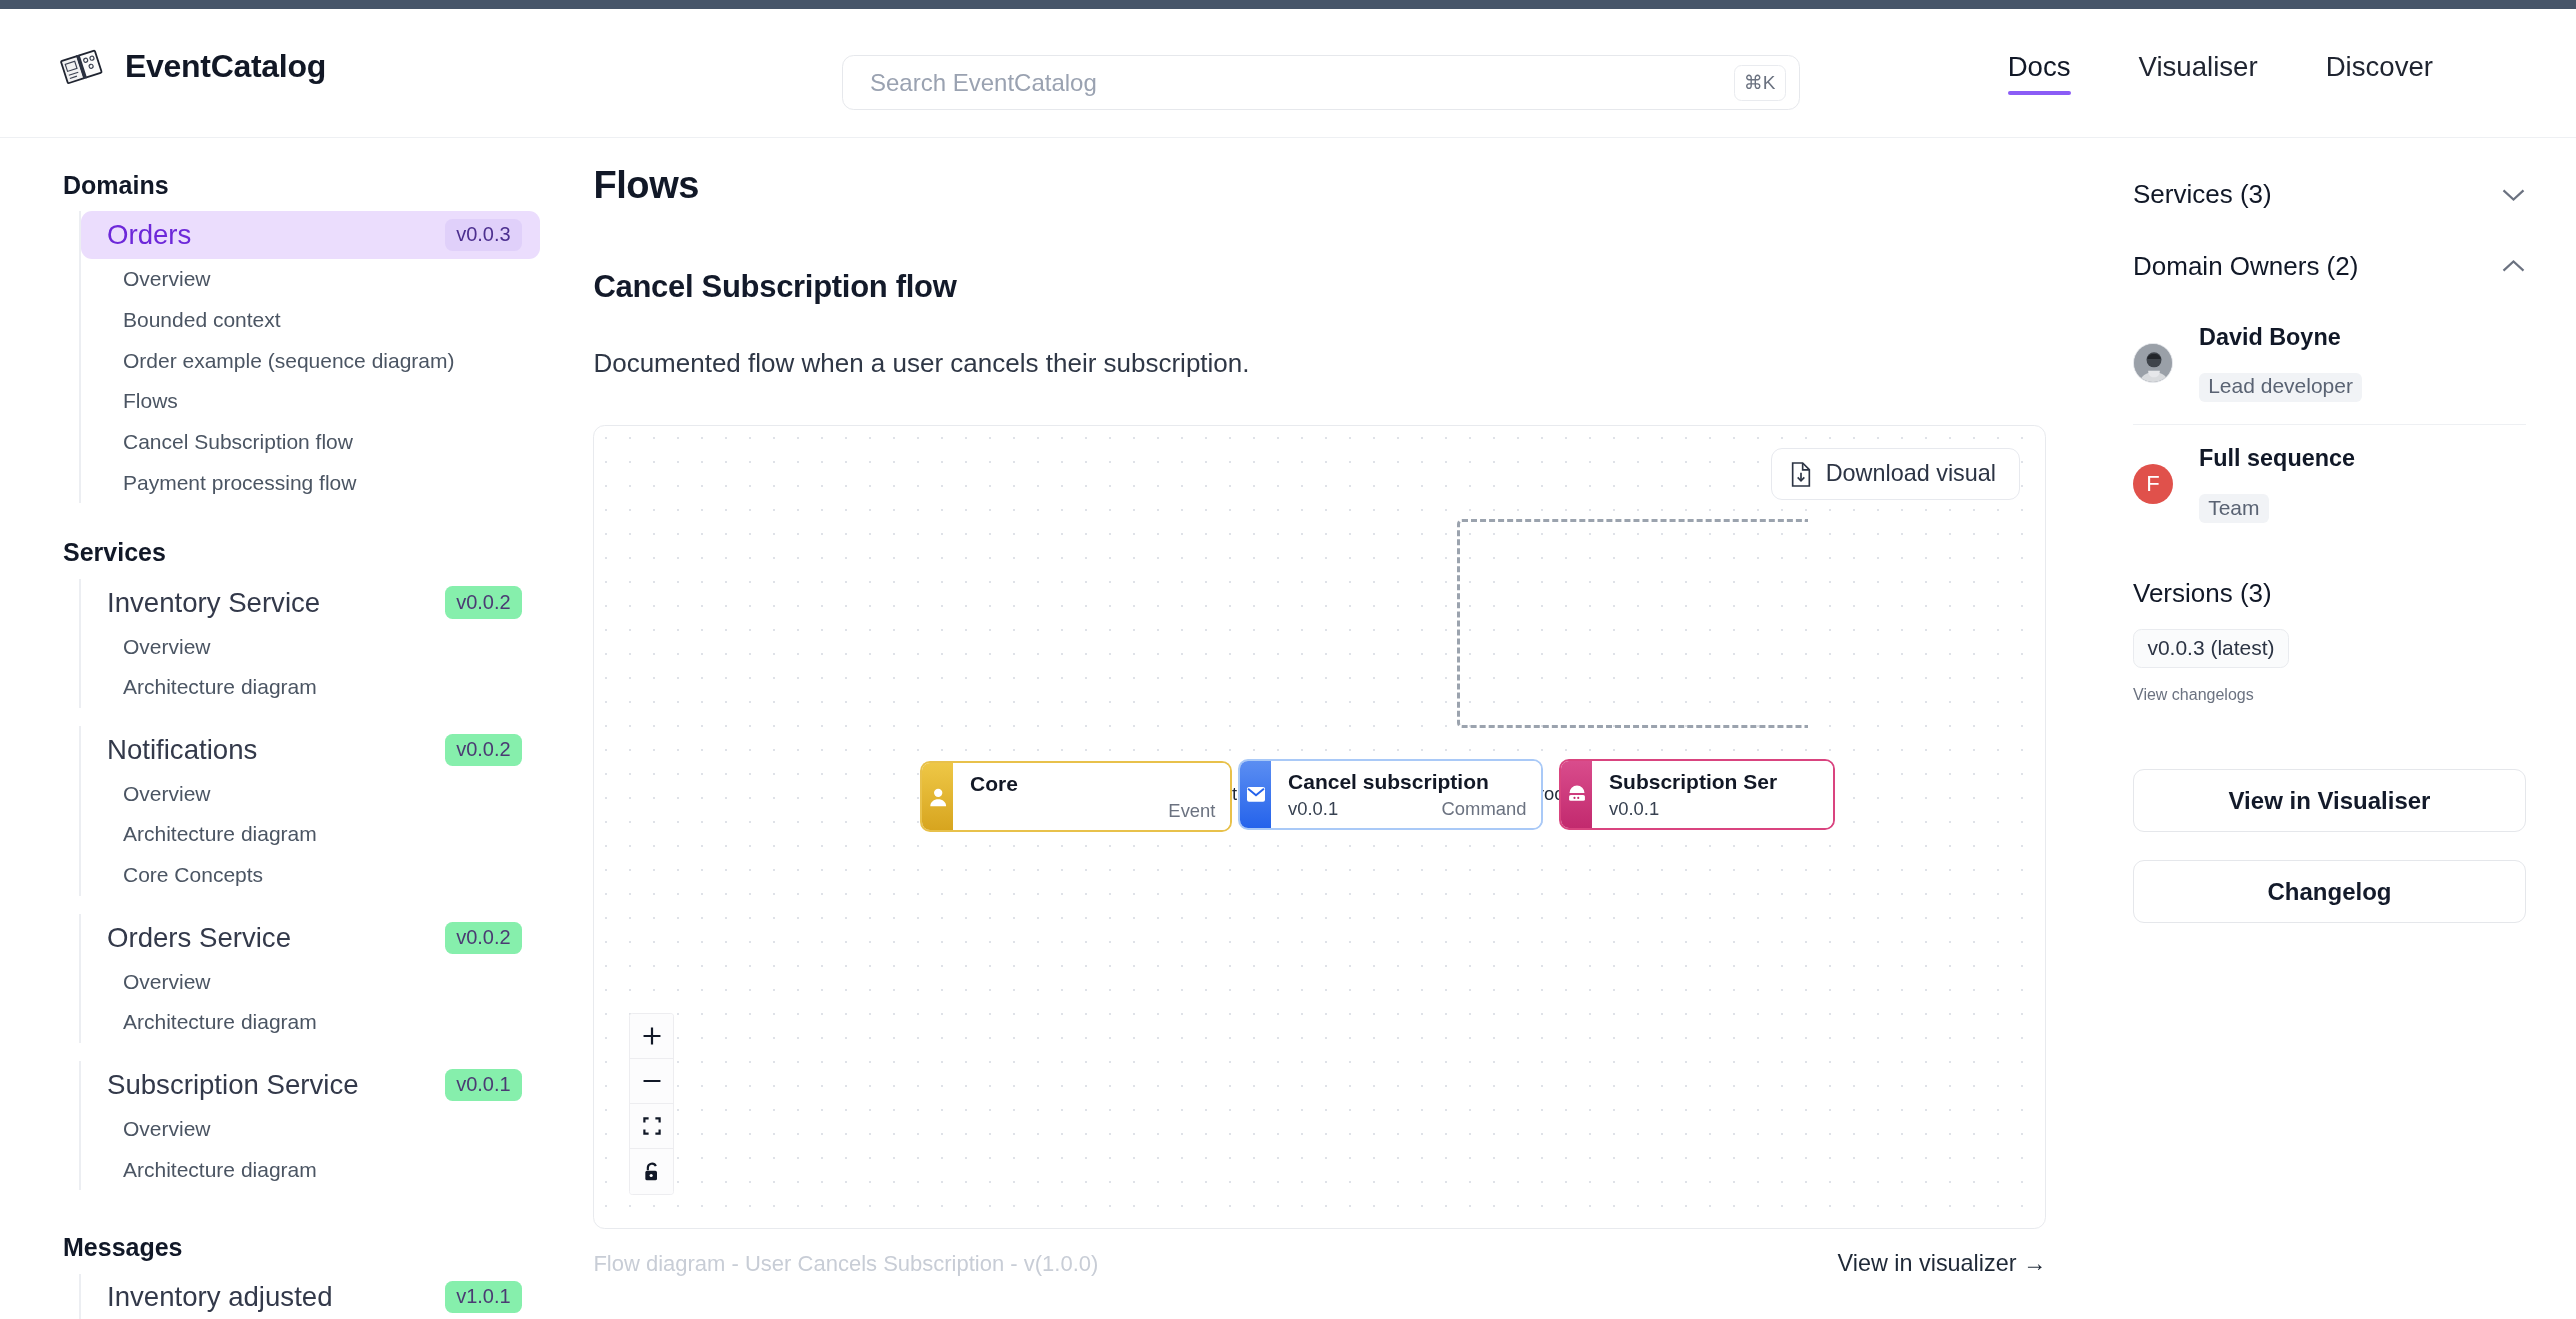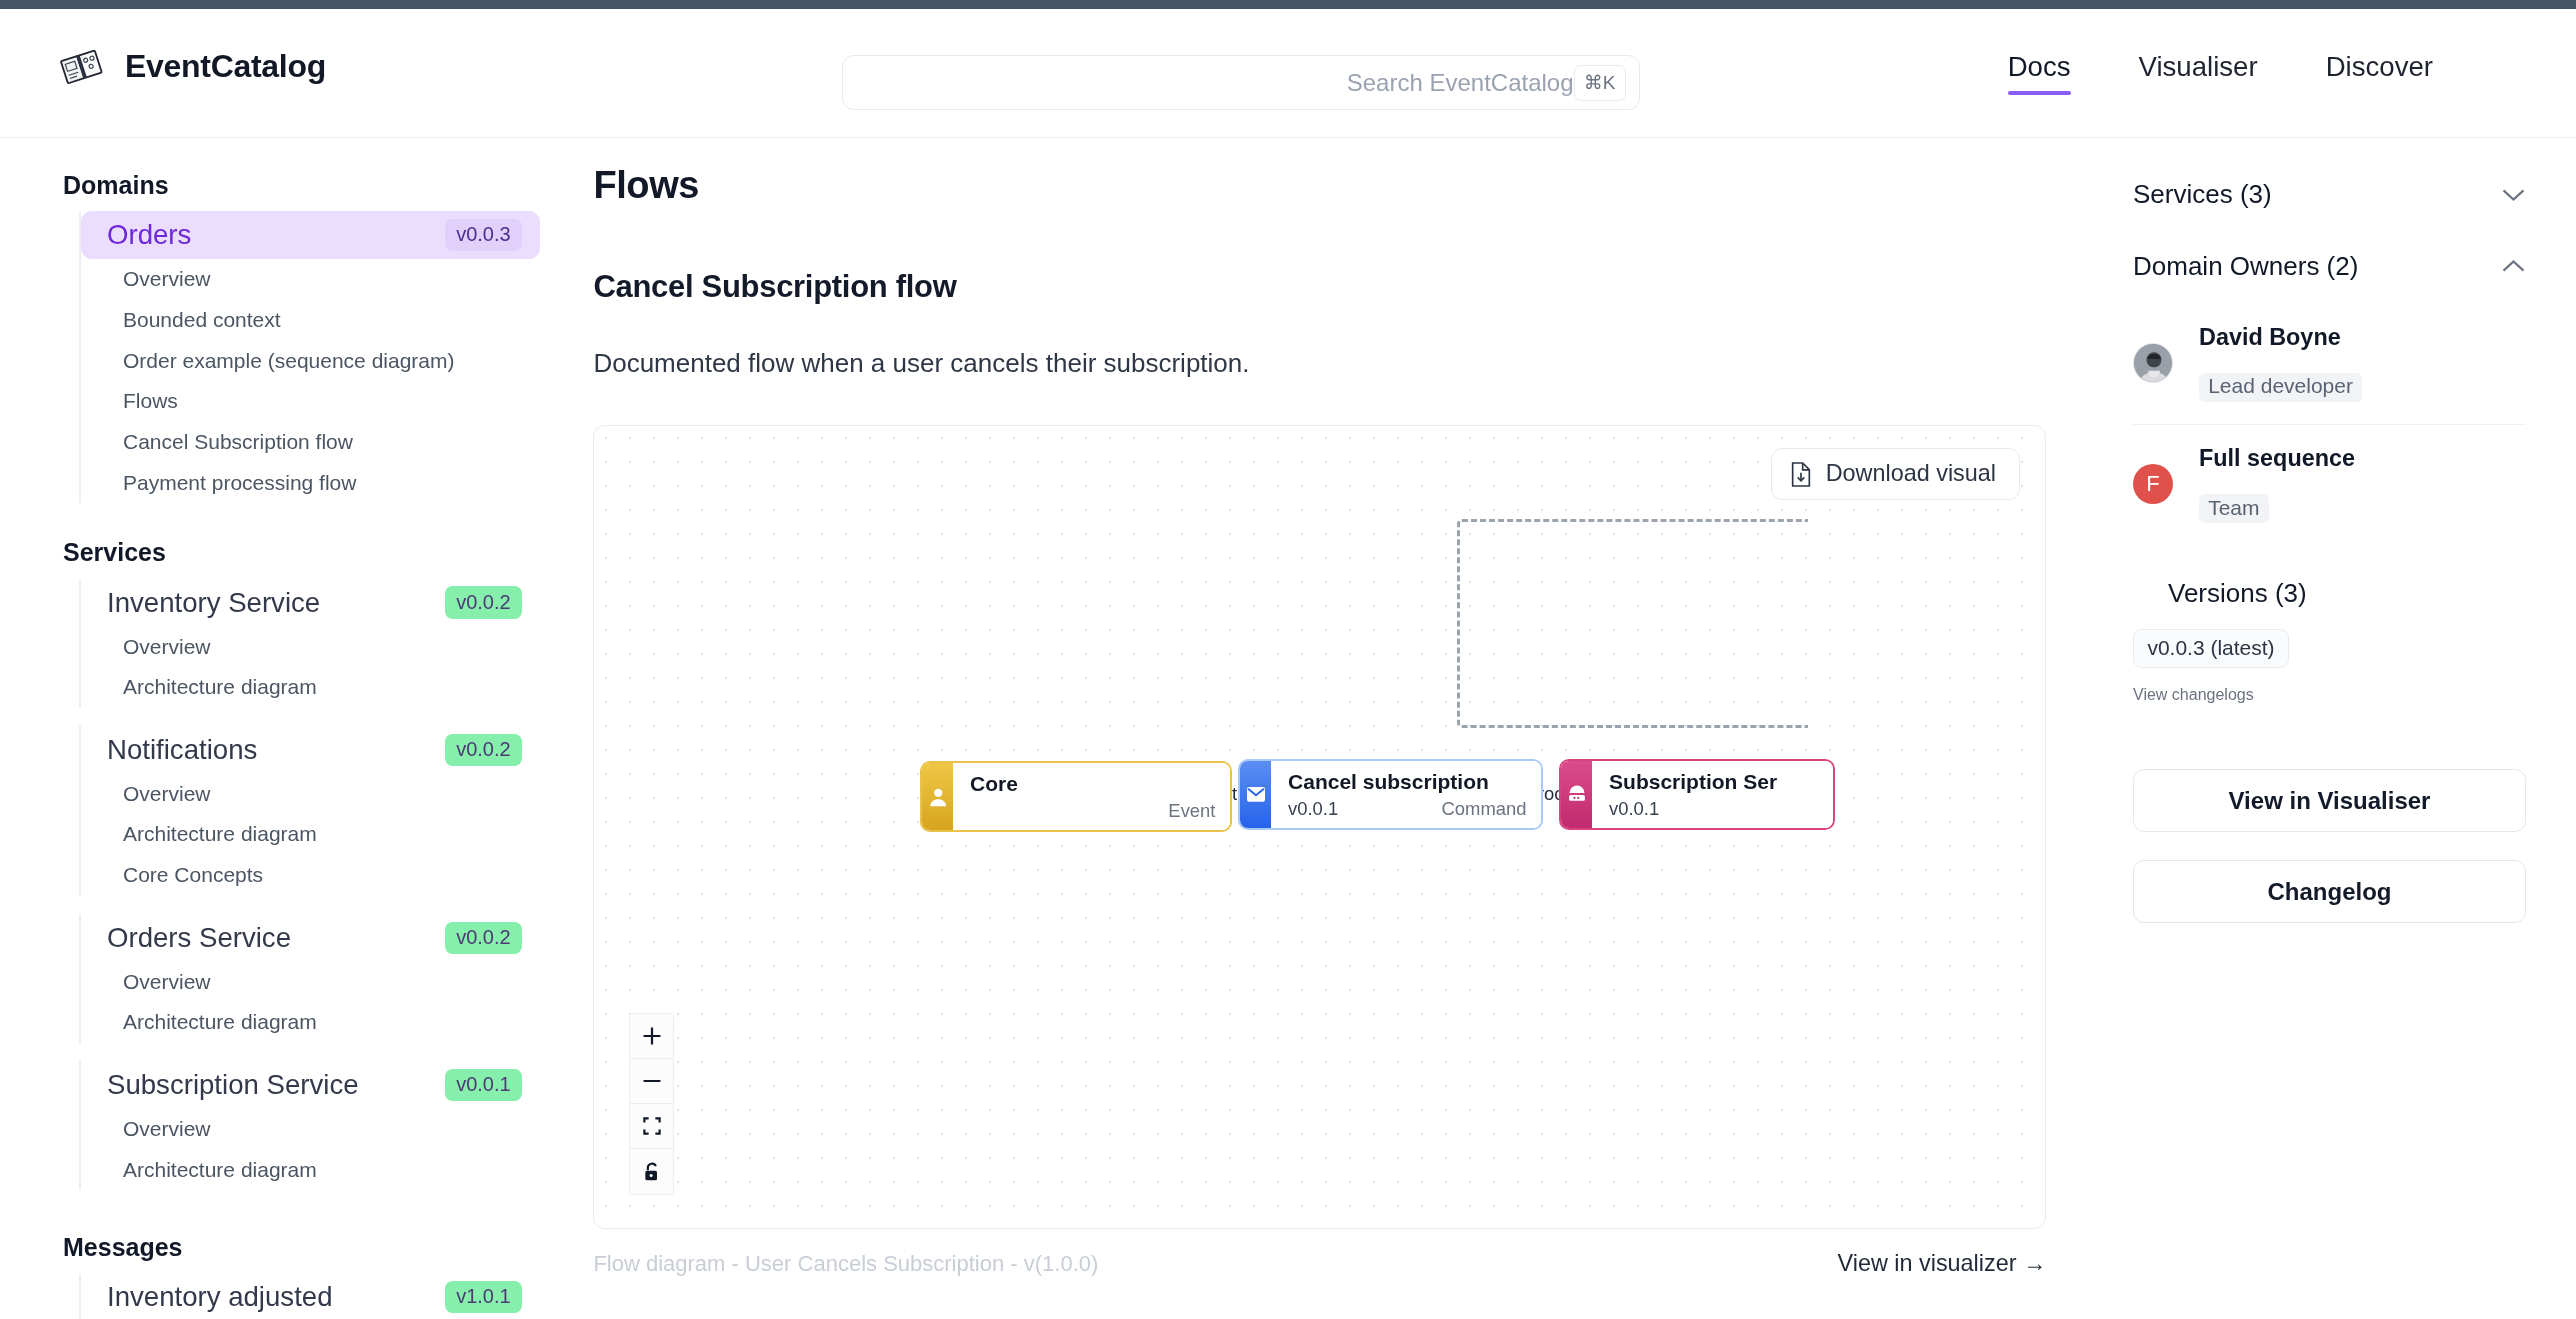--- a/index.html
+++ b/index.html
@@ -28,26 +28,25 @@
     position: absolute; left: 60px; top: 36px;
     display: flex; align-items: center; gap: 20px;
   }
   .brand-logo { width: 45px; height: 43px; display: block; }
   .brand-name {
     font-size: 32px; font-weight: bold; color: #121826; letter-spacing: -0.3px;
   }
 
   .search-box {
     position: absolute; left: 842px; top: 46px;
-    width: 798px; height: 55px;
+    width: 958px; height: 55px;
     border: 1.7px solid #e6e8ec; border-radius: 11.7px;
     background: #fff;
     display: flex; align-items: center;
     padding: 0 13.4px 0 27px;
-    text-align: right;
   }
   .search-placeholder {
     flex: 1; font-size: 24px; color: #9aa2b1;
   }
   .search-kbd {
     border: 1.7px solid #e9ebef; border-radius: 7.5px;
     font-size: 19px; color: #6b7280;
     padding: 5px 9.2px 5.8px; background: #fff;
   }
 
@@ -260,21 +259,21 @@
     display: flex; align-items: center; justify-content: center;
     font-size: 22px; font-weight: 500;
   }
   .owner-name { font-size: 23.4px; font-weight: bold; color: #111827; }
   .owner-role {
     display: inline-block; margin-top: 22px;
     font-size: 21px; color: #5a6373;
     background: #f1f3f6; border-radius: 5.8px;
     padding: 1.7px 9.2px 3.3px;
   }
-  .versions-title { font-size: 26px; color: #111827; padding: 33px 0 20px; margin-left: 35px; }
+  .versions-title { font-size: 26px; color: #111827; padding: 33px 0 20px; }
   .version-pill {
     display: inline-block; font-size: 21px; color: #2c3444;
     border: 1.7px solid #e9ebef; border-radius: 8.4px;
     background: #fafbfc; padding: 5.8px 13.4px 6.7px;
   }
   .changelog-link { font-size: 16px; color: #6b7280; margin-top: 18.4px; }
   .rp-button {
     display: flex; align-items: center; justify-content: center;
     height: 63px; margin-top: 28px;
     border: 1.7px solid #e5e7eb; border-radius: 11px;

